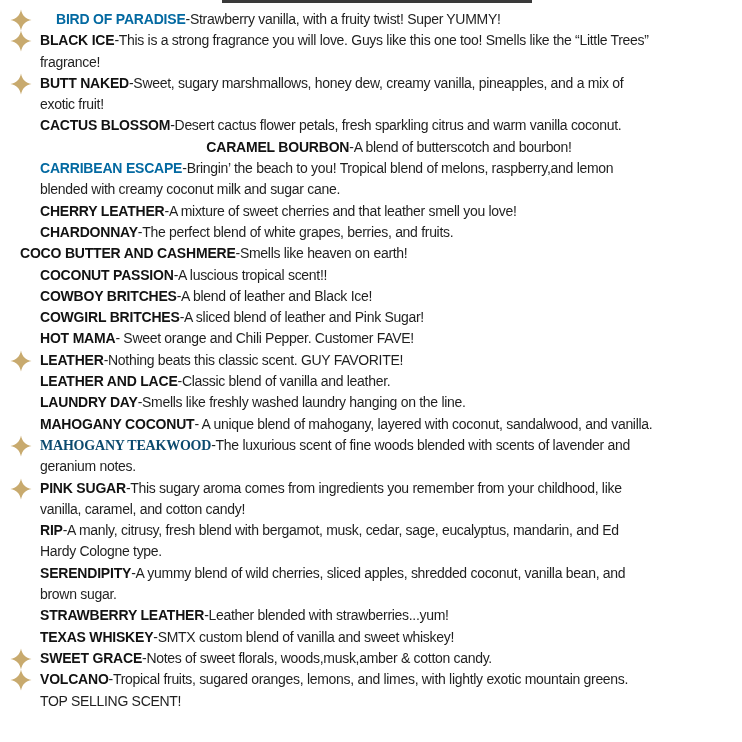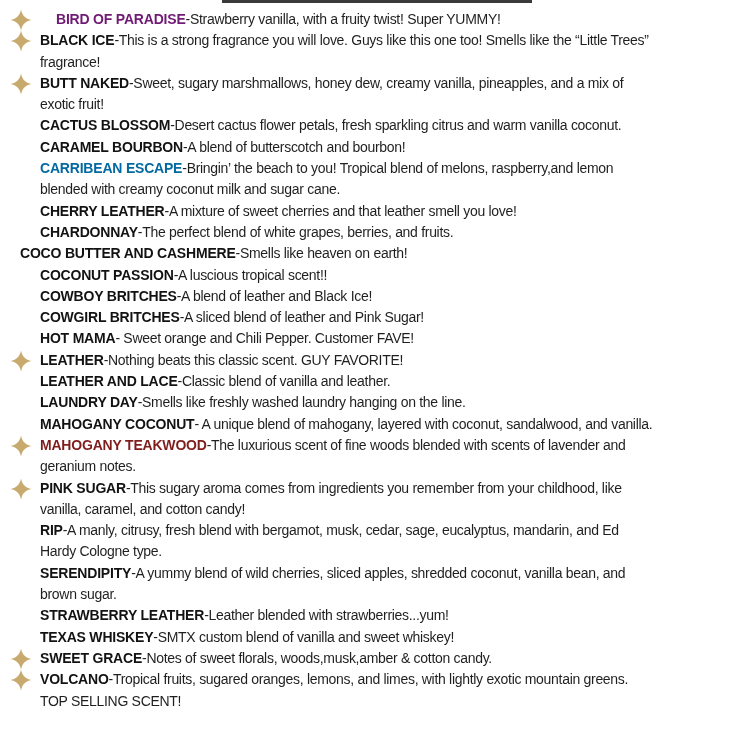--- a/index.html
+++ b/index.html
@@ -66,21 +66,21 @@
 <div class="top-line" style="background: rgb(58, 58, 58);"></div>
 
 <div class="list-wrap">
   <ul class="scent-list">
   <li class="item starred">
     <span class="sparkle">
       <svg viewBox="0 0 24 24" xmlns="http://www.w3.org/2000/svg" aria-hidden="true">
         <path d="M12 0.5 C13.3 7.1 16.9 10.7 23.5 12 C16.9 13.3 13.3 16.9 12 23.5 C10.7 16.9 7.1 13.3 0.5 12 C7.1 10.7 10.7 7.1 12 0.5 Z" fill="#c8aa6e"></path>
       </svg>
     </span>
-    <p class="line" style="color: rgb(31, 31, 31);"><b class="nm" style="color: #701a75; padding-left: 16px;">BIRD OF PARADISE</b><span class="desc">-Strawberry vanilla, with a fruity twist! Super YUMMY!</span></p>
+    <p class="line" style="color: rgb(31, 31, 31);"><b class="nm" style="color: #0369a1; padding-left: 16px;">BIRD OF PARADISE</b><span class="desc">-Strawberry vanilla, with a fruity twist! Super YUMMY!</span></p>
   </li>
 
   <li class="item starred">
     <span class="sparkle">
       <svg viewBox="0 0 24 24" xmlns="http://www.w3.org/2000/svg" aria-hidden="true">
         <path d="M12 0.5 C13.3 7.1 16.9 10.7 23.5 12 C16.9 13.3 13.3 16.9 12 23.5 C10.7 16.9 7.1 13.3 0.5 12 C7.1 10.7 10.7 7.1 12 0.5 Z" fill="#c8aa6e"></path>
       </svg>
     </span>
     <p class="line" style="color: rgb(31, 31, 31);"><b class="nm" style="color: rgb(18, 18, 18);">BLACK ICE</b><span class="desc">-This is a strong fragrance you will love. Guys like this one too! Smells like the “Little Trees”
 fragrance!</span></p>
@@ -96,21 +96,21 @@
 exotic fruit!</span></p>
   </li>
 
   <li class="item">
 
     <p class="line" style="color: rgb(31, 31, 31);"><b class="nm" style="color: rgb(18, 18, 18);">CACTUS BLOSSOM</b><span class="desc">-Desert cactus flower petals, fresh sparkling citrus and warm vanilla coconut.</span></p>
   </li>
 
   <li class="item">
 
-    <p class="line" style="color: rgb(31, 31, 31);"><b class="nm" style="color: rgb(18, 18, 18);">CARAMEL BOURBON</b><span class="desc">-A blend of butterscotch and bourbon!</span></p>
+    <p class="line" style="color: rgb(31, 31, 31); text-align: center;"><b class="nm" style="color: rgb(18, 18, 18);">CARAMEL BOURBON</b><span class="desc">-A blend of butterscotch and bourbon!</span></p>
   </li>
 
   <li class="item">
 
     <p class="line" style="color: rgb(31, 31, 31);"><b class="nm" style="color: #0369a1; margin-top: 22px;">CARRIBEAN ESCAPE</b><span class="desc">-Bringin’ the beach to you! Tropical blend of melons, raspberry,and lemon
 blended with creamy coconut milk and sugar cane.</span></p>
   </li>
 
   <li class="item">
 
@@ -170,21 +170,21 @@
 
     <p class="line" style="color: rgb(31, 31, 31);"><b class="nm" style="color: rgb(18, 18, 18);">MAHOGANY COCONUT</b><span class="desc">- A unique blend of mahogany, layered with coconut, sandalwood, and vanilla.</span></p>
   </li>
 
   <li class="item starred">
     <span class="sparkle">
       <svg viewBox="0 0 24 24" xmlns="http://www.w3.org/2000/svg" aria-hidden="true">
         <path d="M12 0.5 C13.3 7.1 16.9 10.7 23.5 12 C16.9 13.3 13.3 16.9 12 23.5 C10.7 16.9 7.1 13.3 0.5 12 C7.1 10.7 10.7 7.1 12 0.5 Z" fill="#c8aa6e"></path>
       </svg>
     </span>
-    <p class="line" style="color: rgb(31, 31, 31);"><b class="nm" style="color: #7f1d1d;">MAHOGANY TEAKWOOD</b><span class="desc">-The luxurious scent of fine woods blended with scents of lavender and
+    <p class="line" style="color: rgb(31, 31, 31);"><b class="nm" style="color: #0c4a6e; font-family: Liberation Serif, serif;">MAHOGANY TEAKWOOD</b><span class="desc">-The luxurious scent of fine woods blended with scents of lavender and
 geranium notes.</span></p>
   </li>
 
   <li class="item starred">
     <span class="sparkle">
       <svg viewBox="0 0 24 24" xmlns="http://www.w3.org/2000/svg" aria-hidden="true">
         <path d="M12 0.5 C13.3 7.1 16.9 10.7 23.5 12 C16.9 13.3 13.3 16.9 12 23.5 C10.7 16.9 7.1 13.3 0.5 12 C7.1 10.7 10.7 7.1 12 0.5 Z" fill="#c8aa6e"></path>
       </svg>
     </span>
     <p class="line" style="color: rgb(31, 31, 31);"><b class="nm" style="color: rgb(18, 18, 18);">PINK SUGAR</b><span class="desc">-This sugary aroma comes from ingredients you remember from your childhood, like

